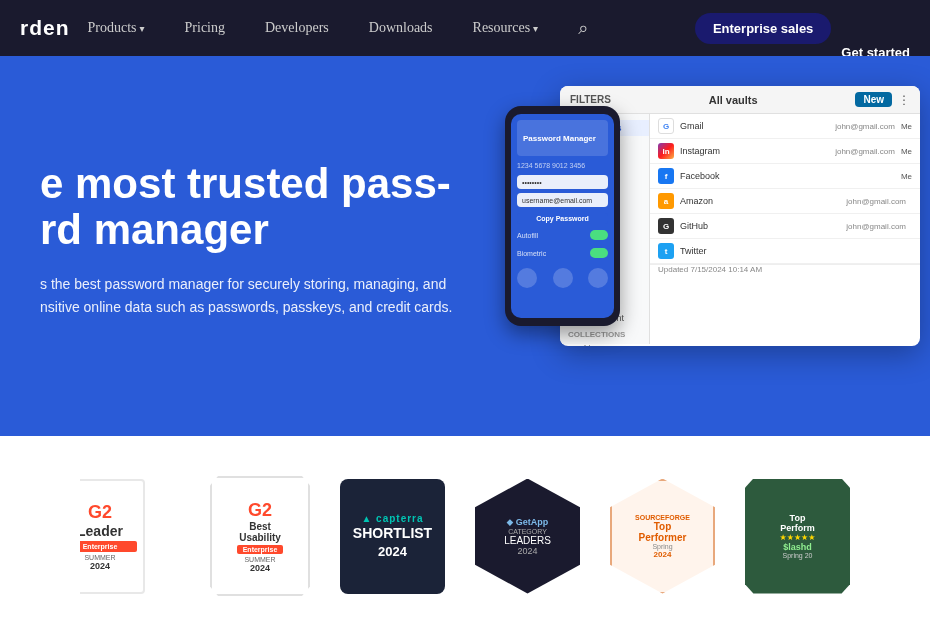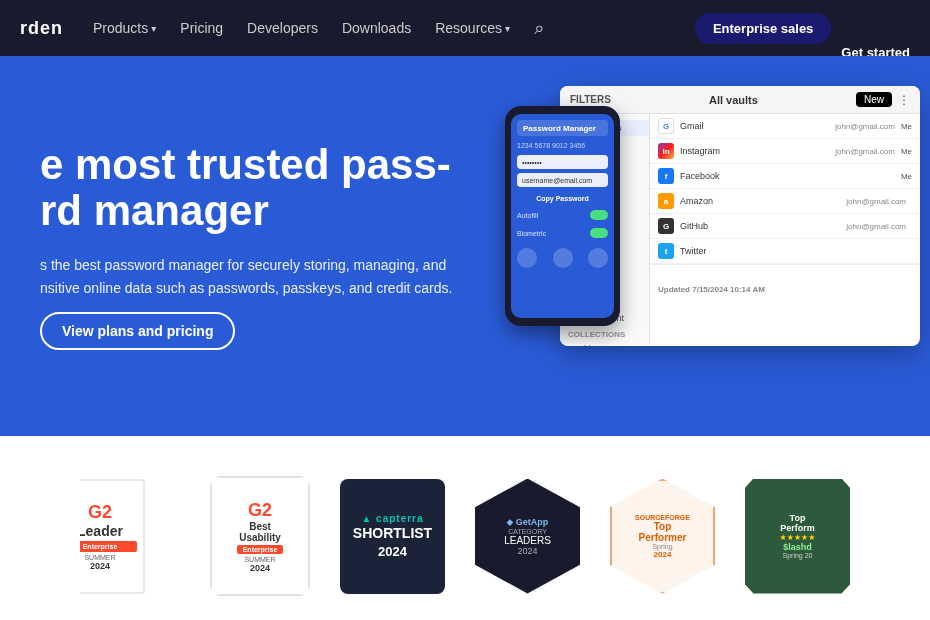--- a/index.html
+++ b/index.html
@@ -9,30 +9,31 @@
     nav {
       background: #1a1a2e;
       display: flex;
       align-items: center;
       padding: 0 20px;
       height: 56px;
       position: relative;
     }
     .nav-logo {
       color: #fff;
-      font-size: 18px;
+      font-size: 21px;
       font-weight: 700;
-      margin-right: 20px;
+      margin-right: 8px;
       letter-spacing: 1px;
     }
     .nav-items {
       display: flex;
       align-items: center;
-      gap: 4px;
+      gap: 20px;
       flex: 1;
+      font-family: Liberation Serif, serif;
     }
     .nav-item {
       color: #ccc;
       font-size: 14px;
       padding: 6px 10px;
       cursor: pointer;
       display: flex;
       align-items: center;
       gap: 3px;
       white-space: nowrap;
@@ -161,26 +162,26 @@
       color: #555;
       font-weight: 600;
       text-align: right;
     }
     .vault-allvaults {
       font-size: 11px;
       color: #333;
       font-weight: 600;
     }
     .vault-new-btn {
-      background: #000000;
+      background: #0369a1;
       color: #fff;
       border-radius: 4px;
       padding: 2px 8px;
       font-size: 10px;
-      font-weight: 400;
+      font-weight: 700;
     }
     .vault-body {
       display: flex;
       height: calc(100% - 30px);
     }
     .vault-sidebar {
       width: 90px;
       background: #f8f9fa;
       border-right: 1px solid #e0e0e0;
       padding: 6px 0;
@@ -265,21 +266,21 @@
       border-radius: 10px;
       height: 100%;
       padding: 6px;
       display: flex;
       flex-direction: column;
       gap: 4px;
     }
     .phone-header {
       background: rgba(255,255,255,0.15);
       border-radius: 4px;
-      height: 16px;
+      height: 36px;
       display: flex;
       align-items: center;
       padding: 0 6px;
       gap: 4px;
     }
     .phone-input-row {
       background: rgba(255,255,255,0.9);
       border-radius: 4px;
       height: 14px;
       display: flex;
@@ -370,21 +371,20 @@
 <section class="hero">
   <div class="hero-content">
     <h1 class="hero-title">
       e most trusted pass-<br>rd manager
     </h1>
     <p class="hero-desc">
       s the best password manager for securely storing, managing, and<br>
       nsitive online data such as passwords, passkeys, and credit cards.
     </p>
     <div class="hero-buttons">
-      <button class="btn-plans">View plans and pricing</button>
     </div>
   </div>
 
   <div class="app-screenshot">
 
     <div class="phone-mockup">
       <div class="phone-screen">
         <div class="phone-header">
           <span style="color:#fff;font-size:8px;font-weight:700;">Password Manager</span>
         </div>
@@ -466,21 +466,21 @@
             <div class="vault-row-name">GitHub</div>
             <div class="vault-row-user">john@gmail.com</div>
             <div style="margin-left:auto;font-size:8px;color:#555;"></div>
           </div>
           <div class="vault-row">
             <div class="vault-row-icon icon-tw">t</div>
             <div class="vault-row-name">Twitter</div>
             <div class="vault-row-user"></div>
             <div style="margin-left:auto;font-size:8px;color:#555;"></div>
           </div>
-          <div style="padding:20px 8px;font-size:8px;color:#888;border-top:1px solid #eee;font-weight:bold;">Updated 7/15/2024 10:14 AM</div>
+          <div style="padding:0 8px;font-size:8px;color:#888;border-top:1px solid #eee;">Updated 7/15/2024 10:14 AM</div>
         </div>
       </div>
     </div>
   </div>
 </section>
 
 <section class="awards-section">
 
   <div class="award-badge partial-badge">
     <div style="width:90px;height:115px;border:2px solid #e8e8e8;display:flex;flex-direction:column;align-items:center;justify-content:center;padding:6px;border-radius:4px;position:relative;overflow:hidden;transform:translateX(-30px);">

